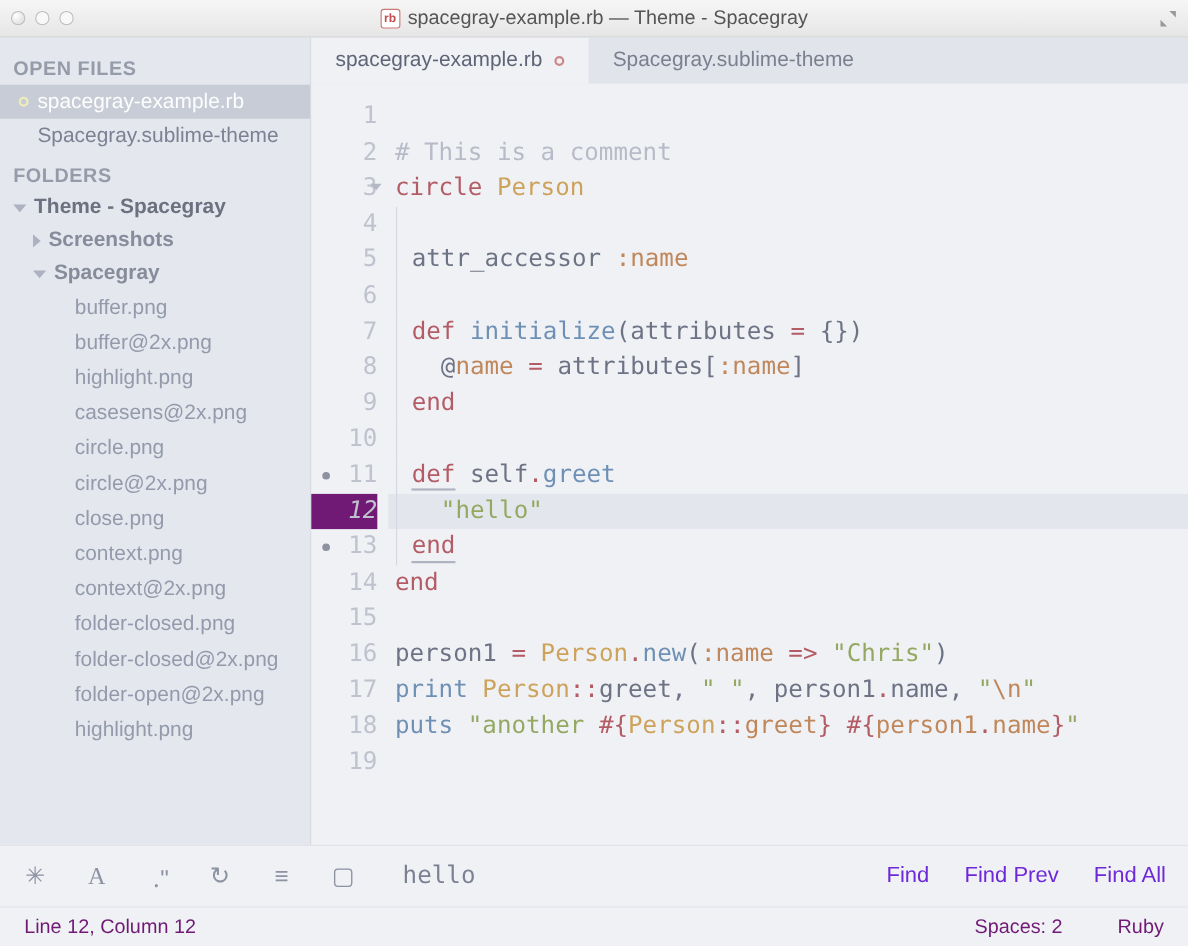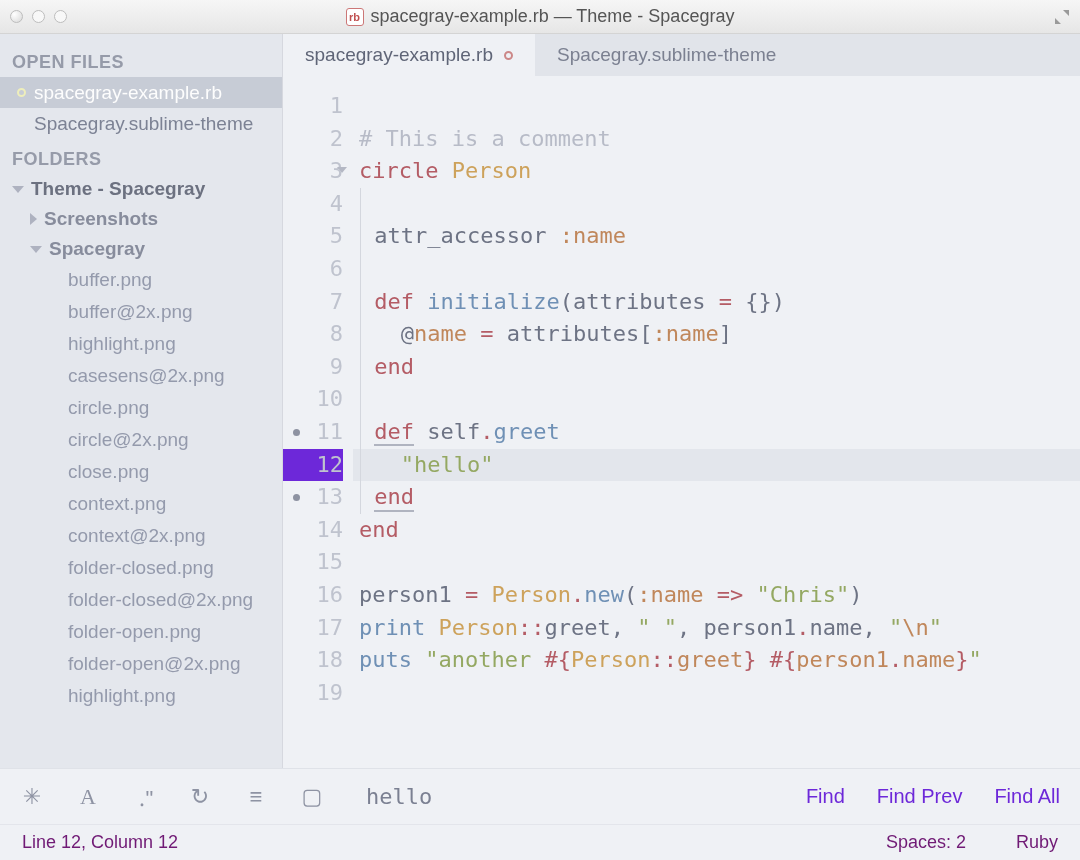--- a/index.html
+++ b/index.html
@@ -96,21 +96,21 @@
     flex: 1; display: flex;
     font-family: "Menlo","Consolas",monospace;
     font-size: 22px; line-height: 32.6px;
     padding-top: 14px;
   }
   .gutter {
     width: 70px; text-align: right; color: #bfc3ce;
     padding-right: 10px; position: relative;
   }
   .gut-line { height: 32.6px; position: relative; }
-  .gut-line.hl { background: #6d28d9; }
+  .gut-line.hl { background: #701a75; font-style: italic; }
   .gut-line .mark {
     position: absolute; left: 10px; top: 13px;
     width: 7px; height: 7px; border-radius: 50%; background: #8d92a1;
   }
   .gut-line .fold {
     position: absolute; right: -4px; top: 12px;
     width: 0; height: 0;
     border-left: 5px solid transparent; border-right: 5px solid transparent;
     border-top: 6px solid #b4b8c4;
   }
@@ -204,21 +204,20 @@
         <div class="sb-file">buffer@2x.png</div>
         <div class="sb-file">highlight.png</div>
         <div class="sb-file">casesens@2x.png</div>
         <div class="sb-file">circle.png</div>
         <div class="sb-file">circle@2x.png</div>
         <div class="sb-file">close.png</div>
         <div class="sb-file">context.png</div>
         <div class="sb-file">context@2x.png</div>
         <div class="sb-file">folder-closed.png</div>
         <div class="sb-file">folder-closed@2x.png</div>
-        <div class="sb-file">folder-open.png</div>
         <div class="sb-file">folder-open@2x.png</div>
         <div class="sb-file">highlight.png</div>
       </div>
   </div>
 
   <div class="main">
     <div class="tabs" id="tabs">
         <div class="tab active">
           <span>spacegray-example.rb</span>
           <span class="dirty-dot"></span>

